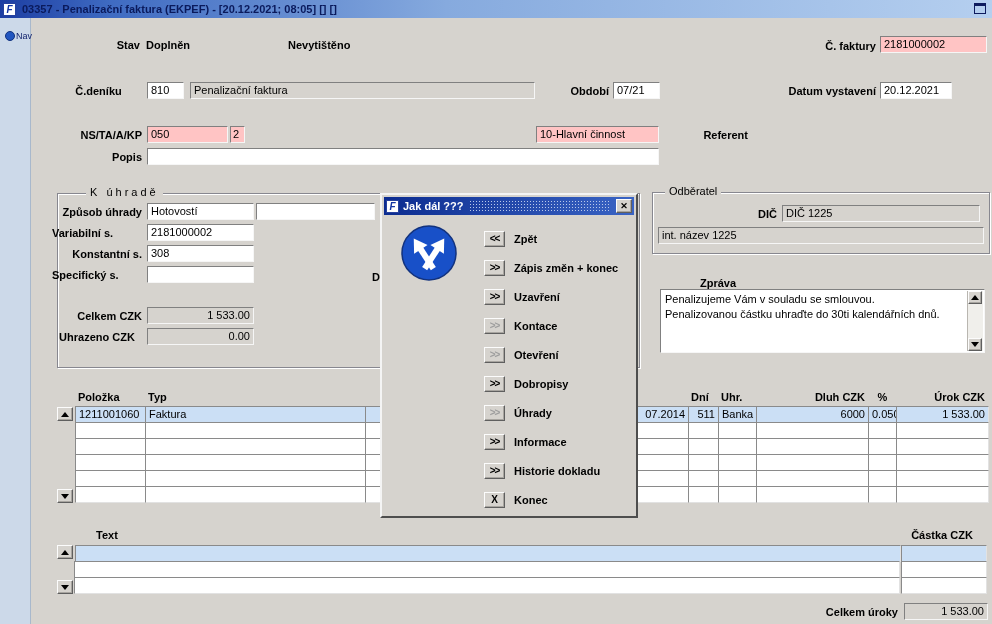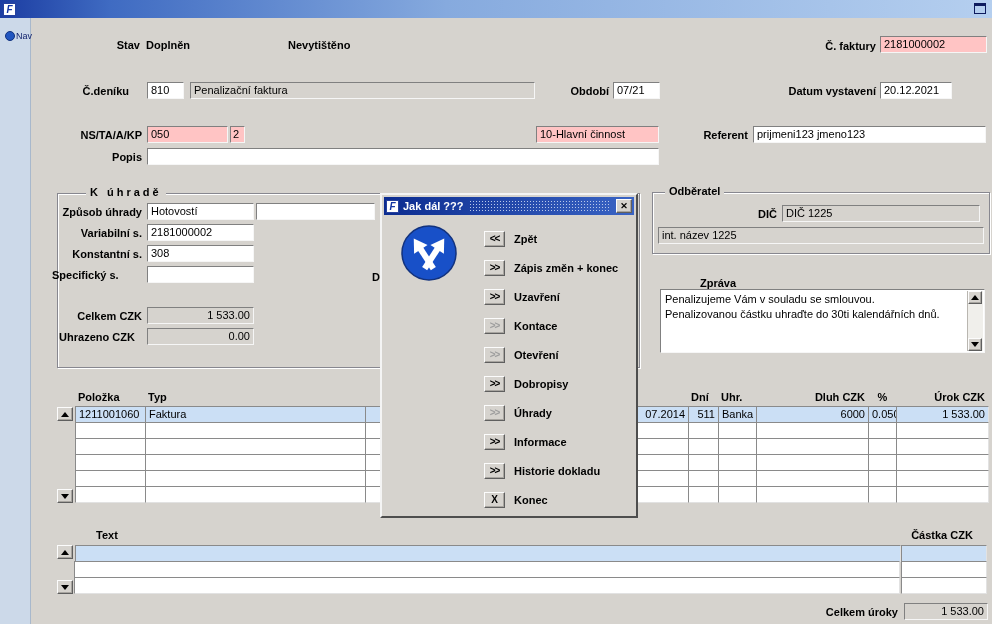--- a/index.html
+++ b/index.html
@@ -6,21 +6,21 @@
   .screen{position:relative;width:992px;height:624px;background:#d6d3ce;overflow:hidden;
           font-family:"Liberation Sans",sans-serif;font-size:11px;color:#000}
   .lbl{position:absolute;font-weight:bold;white-space:nowrap}
   .fld{position:absolute;height:17px;box-sizing:border-box;background:#fff;border:1px solid;
        border-color:#808080 #f6f6f6 #f6f6f6 #808080;padding:1px 3px 0;line-height:13px;
        white-space:nowrap;overflow:hidden}
   .fld.pink{background:#ffc4c4}
   .fld.gray{background:#d6d3ce}
   .fld.right{text-align:right}
   .grp{position:absolute;border:1px solid #87878f;box-shadow:inset 1px 1px 0 #fff,1px 1px 0 #fff}
-  .grp-legend{position:absolute;top:-8px;background:#d6d3ce;padding:0 4px;font-weight:bold;white-space:nowrap}
+  .grp-legend{position:absolute;top:-8px;background:#d6d3ce;padding:0 4px;font-weight:normal;white-space:nowrap}
   .titlebar{position:absolute;left:0;top:0;width:992px;height:18px;display:flex;align-items:center;
             background:linear-gradient(90deg,#1c3da2 0,#3f6bc2 110px,#86aade 45%,#b5cfef 100%);
             color:#0a1a5c;font-weight:bold}
   .appicon{width:13px;height:13px;background:#fff;border:1px solid #26419e;margin:0 6px 0 3px;flex:none;
            display:flex;align-items:center;justify-content:center;font-style:italic;font-weight:bold;
            font-size:10px;color:#1536a4;box-sizing:border-box}
   .winbtn{position:absolute;right:6px;top:3px;width:12px;height:11px;border:1px solid #0d1b5e;
           border-top-width:3px;box-sizing:border-box;background:transparent}
   .navstrip{position:absolute;left:0;top:18px;width:30px;height:606px;background:#ccd9e9;border-right:1px solid #a8b8cc}
   .navdot{position:absolute;left:5px;top:31px;width:8px;height:8px;border-radius:50%;background:#2156c0;border:1px solid #12327e}
@@ -60,58 +60,58 @@
   .dlg-row .dl{margin-left:9px;font-weight:bold;white-space:nowrap}
   .dlg-icon{position:absolute;left:18px;top:29px;width:58px;height:58px}
 </style>
 </head>
 <body>
 
 <div class="screen">
 
   <div class="titlebar">
     <span class="appicon">F</span>
+    <span>03357 - Penalizační faktura (EKPEF) - [20.12.2021; 08:05]  []  []</span>
   </div>
   <div class="winbtn"></div>
 
   <div class="navstrip"></div>
   <span class="navdot"></span>
   <span class="navlbl">Nav</span>
 
   <div class="lbl" style="left:95px;top:39px;width:45px;text-align:right">Stav</div>
   <div class="lbl" style="left:146px;top:39px">Doplněn</div>
   <div class="lbl" style="left:288px;top:39px">Nevytištěno</div>
   <div class="lbl" style="left:790px;top:40px;width:86px;text-align:right">Č. faktury</div>
   <div class="fld pink" style="left:880px;top:36px;width:107px">2181000002</div>
 
-  <div class="lbl" style="left:42px;top:85px;width:87px;text-align:right">Č.deníku</div>
+  <div class="lbl" style="left:55px;top:85px;width:87px;text-align:center">Č.deníku</div>
   <div class="fld" style="left:147px;top:82px;width:37px">810</div>
   <div class="fld gray" style="left:190px;top:82px;width:345px">Penalizační faktura</div>
   <div class="lbl" style="left:548px;top:85px;width:61px;text-align:right">Období</div>
   <div class="fld" style="left:613px;top:82px;width:47px">07/21</div>
   <div class="lbl" style="left:770px;top:85px;width:106px;text-align:right">Datum vystavení</div>
   <div class="fld" style="left:880px;top:82px;width:72px">20.12.2021</div>
 
   <div class="lbl" style="left:50px;top:129px;width:92px;text-align:right">NS/TA/A/KP</div>
   <div class="fld pink" style="left:147px;top:126px;width:81px">050</div>
   <div class="fld pink" style="left:230px;top:126px;width:15px;padding:1px 2px 0">2</div>
   <div class="fld pink" style="left:536px;top:126px;width:123px">10-Hlavní činnost</div>
   <div class="lbl" style="left:688px;top:129px;width:60px;text-align:right">Referent</div>
-  <div class="fld" style="left:753px;top:126px;width:233px">prijmeni123 jmeno123</div>
 
   <div class="lbl" style="left:95px;top:151px;width:47px;text-align:right">Popis</div>
   <div class="fld" style="left:147px;top:148px;width:512px"></div>
 
   <div class="grp" style="left:57px;top:193px;width:581px;height:173px">
     <span class="grp-legend" style="left:28px;letter-spacing:3px">K úhradě</span>
   </div>
   <div class="lbl" style="left:52px;top:206px;width:90px;text-align:right">Způsob úhrady</div>
   <div class="fld" style="left:147px;top:203px;width:107px">Hotovostí</div>
   <div class="fld" style="left:256px;top:203px;width:119px"></div>
-  <div class="lbl" style="left:52px;top:227px;width:90px;text-align:right">Variabilní s.</div>
+  <div class="lbl" style="left:52px;top:227px;width:90px;text-align:left">Variabilní s.</div>
   <div class="fld" style="left:147px;top:224px;width:107px">2181000002</div>
   <div class="lbl" style="left:52px;top:248px;width:90px;text-align:right">Konstantní s.</div>
   <div class="fld" style="left:147px;top:245px;width:107px">308</div>
   <div class="lbl" style="left:52px;top:269px;width:90px;text-align:left">Specifický s.</div>
   <div class="fld" style="left:147px;top:266px;width:107px"></div>
   <div class="lbl" style="left:372px;top:271px">D</div>
   <div class="lbl" style="left:52px;top:310px;width:90px;text-align:right">Celkem CZK</div>
   <div class="fld gray right" style="left:147px;top:307px;width:107px">1 533.00</div>
   <div class="lbl" style="left:52px;top:331px;width:90px;text-align:center">Uhrazeno CZK</div>
   <div class="fld gray right" style="left:147px;top:328px;width:107px">0.00</div>

